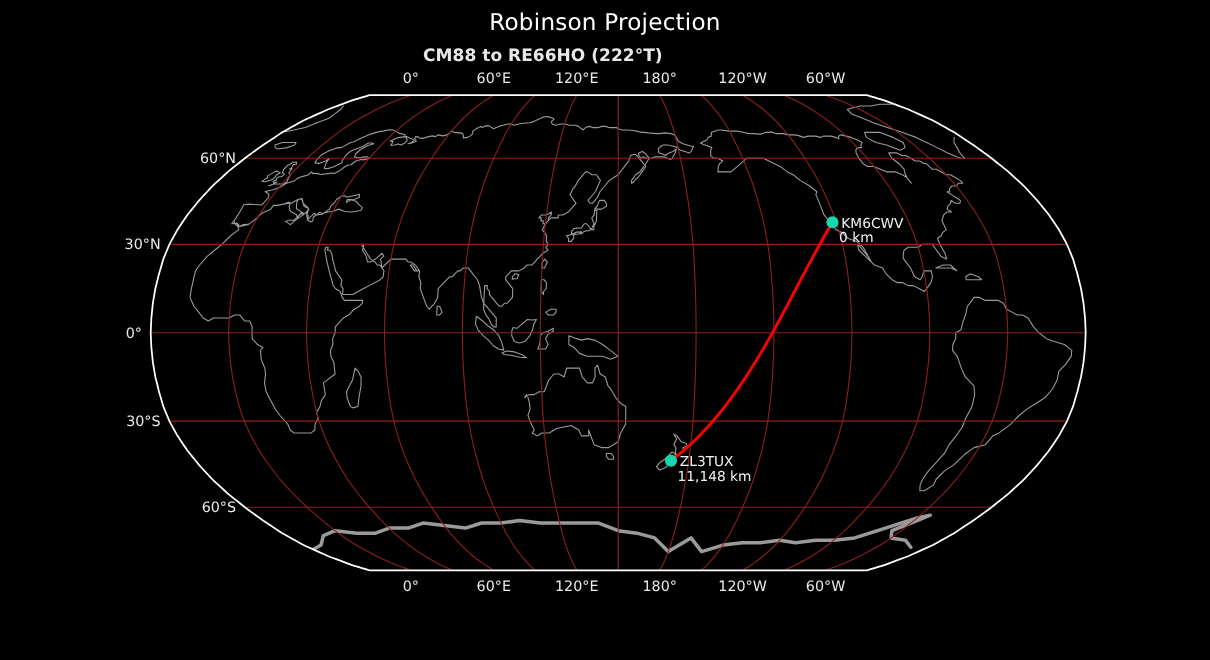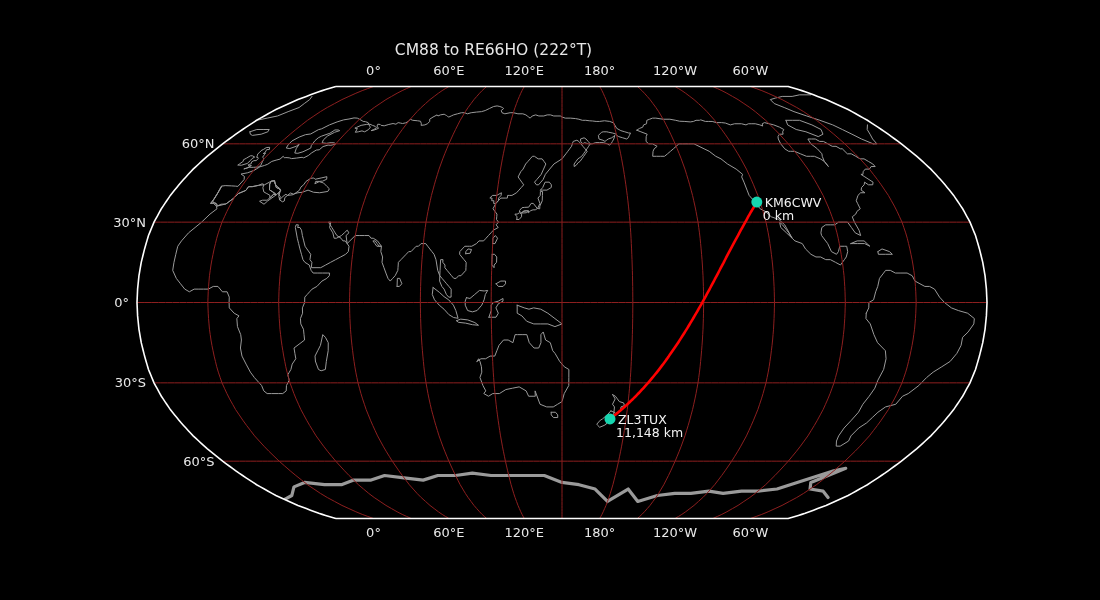--- a/index.html
+++ b/index.html
@@ -34,20 +34,21 @@
   }
   .fig-subtitle {
     position: absolute;
     left: 0;
     top: 41px;
     width: 987px;
     text-align: center;
     color: #e8e8e8;
     font-size: 15.5px;
     white-space: nowrap;
+    font-weight: bold;
   }
   svg.map {
     position: absolute;
     left: 0;
     top: 0;
     width: 1100px;
     height: 600px;
     display: block;
   }
   .tick-label {
@@ -59,20 +60,21 @@
     fill: #f2f2f2;
     font-family: "DejaVu Sans", sans-serif;
     font-size: 12.5px;
   }
 </style>
 </head>
 <body>
 
 <div id="figure">
 
+  <div class="fig-title">Robinson Projection</div>
   <div class="fig-subtitle">CM88 to RE66HO (222°T)</div>
 
   <svg class="map" viewBox="0 0 1100 600">
 
     <defs>
       <clipPath id="mapclip">
         <path id="clipoutline" d="M788.18,86.50L791.58,87.53L794.98,88.56L798.38,89.60L801.78,90.63L805.18,91.66L809.36,93.25L813.53,94.83L817.71,96.42L821.88,98.00L826.05,99.59L830.46,101.57L834.88,103.55L839.29,105.53L843.70,107.50L848.11,109.48L851.97,111.65L855.83,113.81L859.69,115.98L863.55,118.14L867.40,120.30L870.90,122.60L874.39,124.90L877.89,127.20L881.38,129.50L884.87,131.80L888.18,134.20L891.49,136.61L894.79,139.01L898.10,141.42L901.40,143.83L904.50,146.32L907.59,148.81L910.69,151.30L913.78,153.80L916.87,156.29L919.67,158.85L922.47,161.41L925.26,163.97L928.06,166.54L930.86,169.10L933.26,171.71L935.67,174.33L938.07,176.94L940.48,179.55L942.88,182.17L945.04,184.81L947.20,187.46L949.36,190.11L951.52,192.76L953.68,195.41L955.47,198.08L957.27,200.75L959.06,203.42L960.85,206.09L962.65,208.76L964.12,211.43L965.59,214.11L967.06,216.79L968.53,219.47L970.00,222.15L971.10,224.83L972.21,227.50L973.31,230.18L974.42,232.86L975.52,235.54L976.31,238.22L977.09,240.90L977.87,243.58L978.65,246.25L979.43,248.93L980.10,251.61L980.76,254.29L981.42,256.97L982.09,259.65L982.75,262.32L983.21,265.00L983.67,267.68L984.13,270.36L984.59,273.04L985.04,275.72L985.32,278.39L985.59,281.07L985.86,283.75L986.13,286.43L986.40,289.11L986.52,291.79L986.64,294.46L986.76,297.14L986.88,299.82L987.00,302.50L986.88,305.18L986.76,307.86L986.64,310.54L986.52,313.21L986.40,315.89L986.13,318.57L985.86,321.25L985.59,323.93L985.32,326.61L985.04,329.28L984.59,331.96L984.13,334.64L983.67,337.32L983.21,340.00L982.75,342.68L982.09,345.35L981.42,348.03L980.76,350.71L980.10,353.39L979.43,356.07L978.65,358.75L977.87,361.42L977.09,364.10L976.31,366.78L975.52,369.46L974.42,372.14L973.31,374.82L972.21,377.50L971.10,380.17L970.00,382.85L968.53,385.53L967.06,388.21L965.59,390.89L964.12,393.57L962.65,396.24L960.85,398.91L959.06,401.58L957.27,404.25L955.47,406.92L953.68,409.59L951.52,412.24L949.36,414.89L947.20,417.54L945.04,420.19L942.88,422.83L940.48,425.45L938.07,428.06L935.67,430.67L933.26,433.29L930.86,435.90L928.06,438.46L925.26,441.03L922.47,443.59L919.67,446.15L916.87,448.71L913.78,451.20L910.69,453.70L907.59,456.19L904.50,458.68L901.40,461.17L898.10,463.58L894.79,465.99L891.49,468.39L888.18,470.80L884.87,473.20L881.38,475.50L877.89,477.80L874.39,480.10L870.90,482.40L867.40,484.70L863.55,486.86L859.69,489.02L855.83,491.19L851.97,493.35L848.11,495.52L843.70,497.50L839.29,499.47L834.88,501.45L830.46,503.43L826.05,505.41L821.88,507.00L817.71,508.58L813.53,510.17L809.36,511.75L805.18,513.34L801.78,514.37L798.38,515.40L794.98,516.44L791.58,517.47L788.18,518.50L788.18,518.50L783.16,518.50L778.13,518.50L773.11,518.50L768.08,518.50L763.05,518.50L758.03,518.50L753.00,518.50L747.97,518.50L742.95,518.50L737.92,518.50L732.90,518.50L727.87,518.50L722.84,518.50L717.82,518.50L712.79,518.50L707.76,518.50L702.74,518.50L697.71,518.50L692.68,518.50L687.66,518.50L682.63,518.50L677.61,518.50L672.58,518.50L667.55,518.50L662.53,518.50L657.50,518.50L652.47,518.50L647.45,518.50L642.42,518.50L637.39,518.50L632.37,518.50L627.34,518.50L622.32,518.50L617.29,518.50L612.26,518.50L607.24,518.50L602.21,518.50L597.18,518.50L592.16,518.50L587.13,518.50L582.11,518.50L577.08,518.50L572.05,518.50L567.03,518.50L562.00,518.50L556.97,518.50L551.95,518.50L546.92,518.50L541.89,518.50L536.87,518.50L531.84,518.50L526.82,518.50L521.79,518.50L516.76,518.50L511.74,518.50L506.71,518.50L501.68,518.50L496.66,518.50L491.63,518.50L486.61,518.50L481.58,518.50L476.55,518.50L471.53,518.50L466.50,518.50L461.47,518.50L456.45,518.50L451.42,518.50L446.39,518.50L441.37,518.50L436.34,518.50L431.32,518.50L426.29,518.50L421.26,518.50L416.24,518.50L411.21,518.50L406.18,518.50L401.16,518.50L396.13,518.50L391.10,518.50L386.08,518.50L381.05,518.50L376.03,518.50L371.00,518.50L365.97,518.50L360.95,518.50L355.92,518.50L350.89,518.50L345.87,518.50L340.84,518.50L335.81,518.50L335.82,518.50L332.42,517.47L329.02,516.44L325.62,515.40L322.22,514.37L318.82,513.34L314.64,511.75L310.47,510.17L306.29,508.58L302.12,507.00L297.95,505.41L293.54,503.43L289.12,501.45L284.71,499.47L280.30,497.50L275.89,495.52L272.03,493.35L268.17,491.19L264.31,489.02L260.45,486.86L256.60,484.70L253.10,482.40L249.61,480.10L246.11,477.80L242.62,475.50L239.13,473.20L235.82,470.80L232.51,468.39L229.21,465.99L225.90,463.58L222.60,461.17L219.50,458.68L216.41,456.19L213.31,453.70L210.22,451.20L207.13,448.71L204.33,446.15L201.53,443.59L198.74,441.03L195.94,438.46L193.14,435.90L190.74,433.29L188.33,430.67L185.93,428.06L183.52,425.45L181.12,422.83L178.96,420.19L176.80,417.54L174.64,414.89L172.48,412.24L170.32,409.59L168.53,406.92L166.73,404.25L164.94,401.58L163.15,398.91L161.35,396.24L159.88,393.57L158.41,390.89L156.94,388.21L155.47,385.53L154.00,382.85L152.90,380.17L151.79,377.50L150.69,374.82L149.58,372.14L148.48,369.46L147.69,366.78L146.91,364.10L146.13,361.42L145.35,358.75L144.57,356.07L143.90,353.39L143.24,350.71L142.58,348.03L141.91,345.35L141.25,342.68L140.79,340.00L140.33,337.32L139.87,334.64L139.41,331.96L138.96,329.28L138.68,326.61L138.41,323.93L138.14,321.25L137.87,318.57L137.60,315.89L137.48,313.21L137.36,310.54L137.24,307.86L137.12,305.18L137.00,302.50L137.12,299.82L137.24,297.14L137.36,294.46L137.48,291.79L137.60,289.11L137.87,286.43L138.14,283.75L138.41,281.07L138.68,278.39L138.96,275.72L139.41,273.04L139.87,270.36L140.33,267.68L140.79,265.00L141.25,262.32L141.91,259.65L142.58,256.97L143.24,254.29L143.90,251.61L144.57,248.93L145.35,246.25L146.13,243.58L146.91,240.90L147.69,238.22L148.48,235.54L149.58,232.86L150.69,230.18L151.79,227.50L152.90,224.83L154.00,222.15L155.47,219.47L156.94,216.79L158.41,214.11L159.88,211.43L161.35,208.76L163.15,206.09L164.94,203.42L166.73,200.75L168.53,198.08L170.32,195.41L172.48,192.76L174.64,190.11L176.80,187.46L178.96,184.81L181.12,182.17L183.52,179.55L185.93,176.94L188.33,174.33L190.74,171.71L193.14,169.10L195.94,166.54L198.74,163.97L201.53,161.41L204.33,158.85L207.13,156.29L210.22,153.80L213.31,151.30L216.41,148.81L219.50,146.32L222.60,143.83L225.90,141.42L229.21,139.01L232.51,136.61L235.82,134.20L239.13,131.80L242.62,129.50L246.11,127.20L249.61,124.90L253.10,122.60L256.60,120.30L260.45,118.14L264.31,115.98L268.17,113.81L272.03,111.65L275.89,109.48L280.30,107.50L284.71,105.53L289.12,103.55L293.54,101.57L297.95,99.59L302.12,98.00L306.29,96.42L310.47,94.83L314.64,93.25L318.82,91.66L322.22,90.63L325.62,89.60L329.02,88.56L332.42,87.53L335.82,86.50L335.81,86.50L340.84,86.50L345.87,86.50L350.89,86.50L355.92,86.50L360.95,86.50L365.97,86.50L371.00,86.50L376.03,86.50L381.05,86.50L386.08,86.50L391.10,86.50L396.13,86.50L401.16,86.50L406.18,86.50L411.21,86.50L416.24,86.50L421.26,86.50L426.29,86.50L431.32,86.50L436.34,86.50L441.37,86.50L446.39,86.50L451.42,86.50L456.45,86.50L461.47,86.50L466.50,86.50L471.53,86.50L476.55,86.50L481.58,86.50L486.61,86.50L491.63,86.50L496.66,86.50L501.68,86.50L506.71,86.50L511.74,86.50L516.76,86.50L521.79,86.50L526.82,86.50L531.84,86.50L536.87,86.50L541.89,86.50L546.92,86.50L551.95,86.50L556.97,86.50L562.00,86.50L567.03,86.50L572.05,86.50L577.08,86.50L582.11,86.50L587.13,86.50L592.16,86.50L597.18,86.50L602.21,86.50L607.24,86.50L612.26,86.50L617.29,86.50L622.32,86.50L627.34,86.50L632.37,86.50L637.39,86.50L642.42,86.50L647.45,86.50L652.47,86.50L657.50,86.50L662.53,86.50L667.55,86.50L672.58,86.50L677.61,86.50L682.63,86.50L687.66,86.50L692.68,86.50L697.71,86.50L702.74,86.50L707.76,86.50L712.79,86.50L717.82,86.50L722.84,86.50L727.87,86.50L732.90,86.50L737.92,86.50L742.95,86.50L747.97,86.50L753.00,86.50L758.03,86.50L763.05,86.50L768.08,86.50L773.11,86.50L778.13,86.50L783.16,86.50L788.18,86.50Z"></path>
       </clipPath>
     </defs>
 

